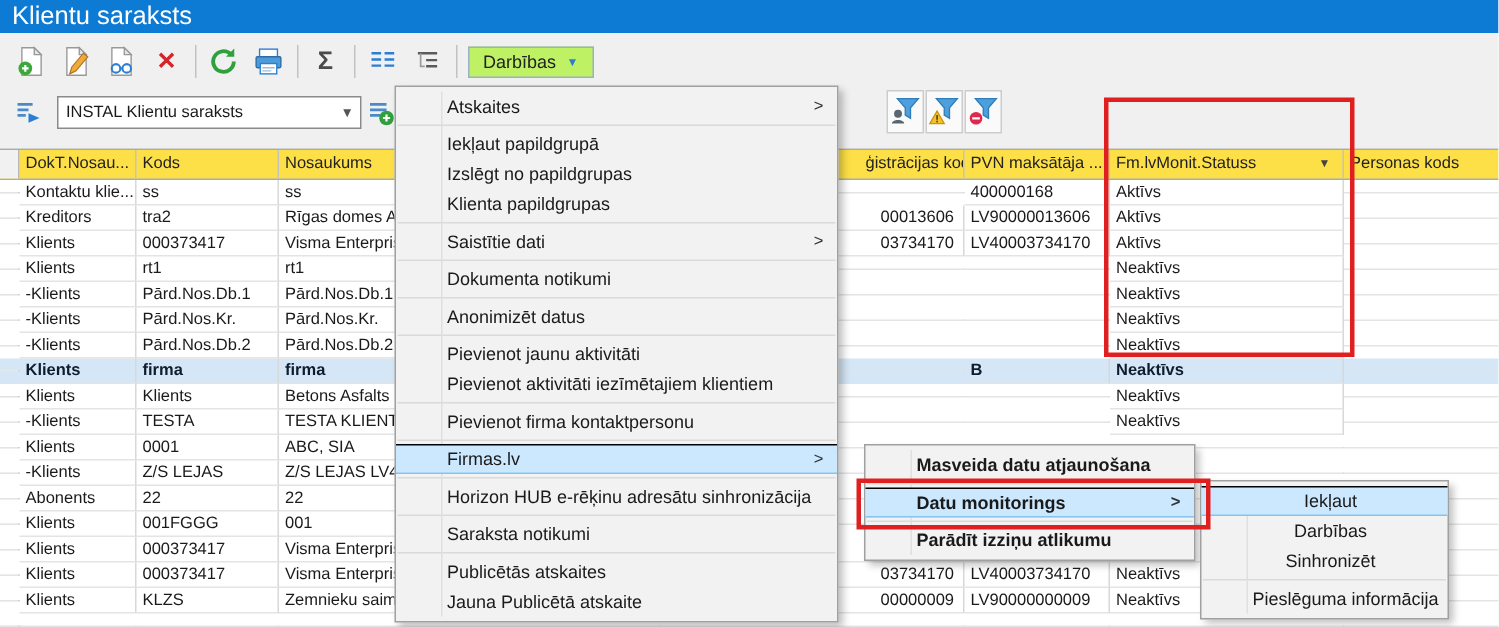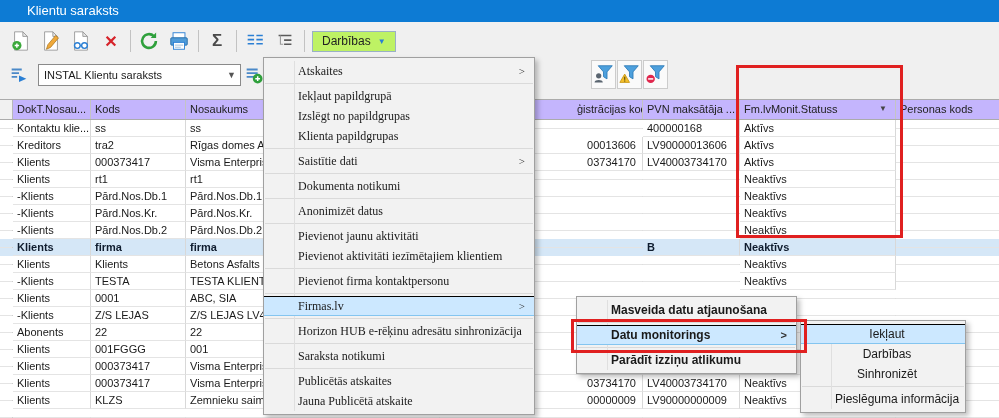--- a/index.html
+++ b/index.html
@@ -1,21 +1,21 @@
 <!DOCTYPE html>
 <html><head>
 <meta charset="utf-8">
 <style>
   html,body{margin:0;padding:0}
   body{width:999px;height:418px;position:relative;overflow:hidden;
        background:#f0f0f0;font-family:"Liberation Sans",sans-serif;color:#1a1a1a;}
 
   
   .titlebar{position:absolute;left:0;top:0;width:100%;height:22px;background:#0d7bd4;
-            color:#fff;font-size:13px;line-height:22px;padding-left:27px;box-sizing:border-box;}
+            color:#fff;font-size:17px;line-height:22px;padding-left:8px;box-sizing:border-box;}
 
   
   .toolbar1{position:absolute;left:0;top:26px;height:30px;display:flex;align-items:center;padding-left:8px;}
   .tbtn{width:26px;height:26px;display:flex;align-items:center;justify-content:center;margin-right:4px;}
   .tsep{width:1px;height:22px;background:#c2c2c2;margin:0 5px 0 2px;}
   .sigma{font-size:17px;font-weight:bold;color:#4a4a4a;}
   .xdel{font-size:16px;font-weight:bold;color:#d6232a;}
   .darbibas{height:19px;margin-left:2px;border:1px solid #9ab0c6;background:#bef264;
             display:flex;align-items:center;gap:7px;padding:0 9px;font-size:12px;color:#222;}
   .darbibas .dd{color:#2a7fd4;font-size:8px;}
@@ -24,21 +24,21 @@
   .combo{width:203px;height:22px;border:1px solid #8a8a8a;background:#fff;display:flex;align-items:center;
          font-size:11px;box-sizing:border-box;margin-left:2px;}
   .combo .val{flex:1;padding-left:5px;white-space:nowrap;overflow:hidden;}
   .combo .carrow{width:17px;color:#555;font-size:9px;text-align:center;}
   .filterbtns{position:absolute;left:591px;top:60px;display:flex;gap:1px;}
   .fbtn{width:23px;height:27px;border:1px solid #cccccc;background:#fafafa;display:flex;
         align-items:center;justify-content:center;}
 
   
   .tbl{position:absolute;left:0;top:99px;width:999px;bottom:0;background:#fff;border-top:1px solid #ababab;}
-  .hrow{display:flex;height:19px;background:#c4b5fd;border-bottom:1px solid #ababab;}
+  .hrow{display:flex;height:19px;background:#fde047;border-bottom:1px solid #ababab;}
   .hcell{box-sizing:border-box;border-right:1px solid #c4c4c4;font-size:11px;color:#222;
          line-height:18px;padding:0 4px;white-space:nowrap;overflow:hidden;position:relative;}
   .trow{display:flex;height:17px;background:#fff;align-items:center;}
   .trow.sel{background:#d5e7f7;font-weight:bold;color:#0f1c2e;}
   .tcell{box-sizing:border-box;border-right:1px solid #d8d8d8;border-bottom:1px solid #e4e4e4;
          font-size:11px;line-height:16px;padding:0 4px;white-space:nowrap;overflow:hidden;}
   .gut{background:#f1f1f1;border-right:1px solid #b8b8b8;position:relative;padding:0;}
   .gut::after{content:"";position:absolute;left:0;bottom:-1px;width:5px;height:1px;background:#9a9a9a;}
   .gut .sarrow{position:absolute;left:2px;top:1px;font-size:8px;color:#111;}
   .c0{width:13px}.c1{width:78px}.c2{width:95px}.c3{width:254px}.c4{width:203px}
@@ -49,21 +49,21 @@
 
   
   .menu{position:absolute;background:#f2f2f2;border:1px solid #a0a0a0;box-shadow:3px 3px 5px rgba(0,0,0,.25);
         padding:3px 0;font-size:12px;box-sizing:border-box;}
   .menu::before{content:"";position:absolute;left:30px;top:3px;bottom:3px;width:1px;background:#dfdfdf;}
   .mi{height:20px;line-height:20px;padding:0 26px 0 34px;position:relative;white-space:nowrap;color:#1a1a1a;}
   .mi .arrow{position:absolute;right:9px;top:0;font-size:11px;color:#333;}
   .mi.hl{background:#cce8ff;border-top:1px solid #000000;border-bottom:1px solid #84c5f0;line-height:18px;height:18px;}
   .msep{height:1px;background:#dadada;margin:2px 1px;}
 
-  #menu-actions{left:263px;top:57px;width:272px;font-family:Liberation Serif, serif;}
+  #menu-actions{left:263px;top:57px;width:296px;}
   #menu-firmaslv{left:576px;top:296px;width:221px;font-weight:bold;}
   #menu-monitorings{left:800px;top:320px;width:166px;text-align:center;}
 
   
   .redbox{position:absolute;border:3px solid #e02020;z-index:60;pointer-events:none;}
   #redbox-column{left:736px;top:65px;width:161px;height:167px;}
   #redbox-menu{left:571px;top:319px;width:230px;height:28px;}
 
   svg{display:block}
 </style>

